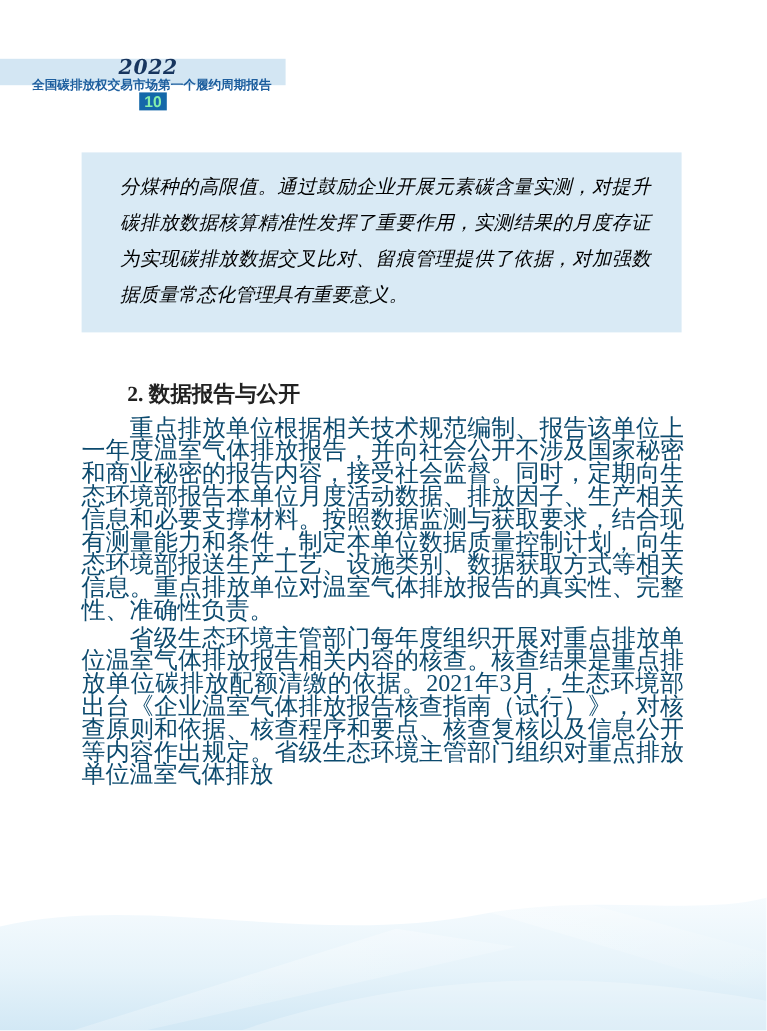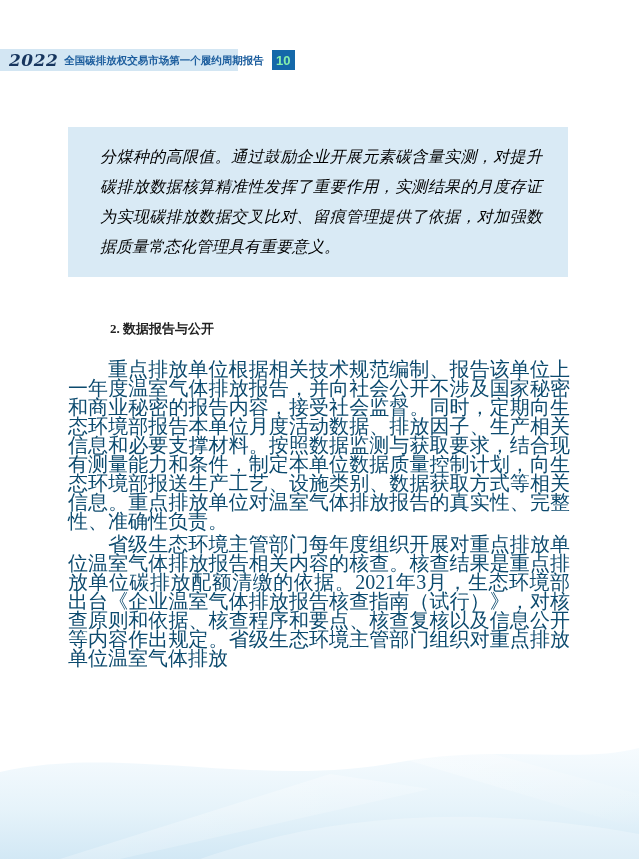--- a/index.html
+++ b/index.html
@@ -9,21 +9,21 @@
     width:639px;height:859px;
     background:#ffffff;
     overflow:hidden;
   }
   
   .header-band{
     position:absolute;top:49px;left:0;
     height:22px;width:238px;
     background:#d3e6f3;
     display:flex;align-items:center;
-    padding-left:9px;box-sizing:border-box;
+    padding-left:9px;box-sizing:border-box;flex-direction:column;
   }
   .header-year{
     font-family:"DejaVu Serif","Liberation Serif",serif;
     font-style:italic;font-weight:bold;
     font-size:17px;color:#17355e;
     line-height:1;letter-spacing:.5px;
   }
   .header-title{
     font-size:10.5px;font-weight:bold;
     color:#1d5e9e;margin-left:6px;
@@ -46,22 +46,22 @@
   .highlight-box{
     box-sizing:border-box;width:500px;
     background:#d9eaf5;
     padding:15px 26px 15px 32px;
     font-size:16px;line-height:30px;
     font-style:italic;
     color:#000000;
     text-align:justify;
   }
   .section-heading{
-    margin:16px;padding:0;
-    font-size:13px;font-weight:bold;
+    margin:2px;padding:0;
+    font-size:18px;font-weight:bold;
     color:#222;
     text-indent:2em;
     line-height:31px;
   }
   .section-heading.first{margin-top:36px;}
   .section-heading.second{margin-top:4px;}
   .body-paragraph{
     margin:4px 0 0 0;
     font-size:20px;line-height:19px;
     text-align:justify;

